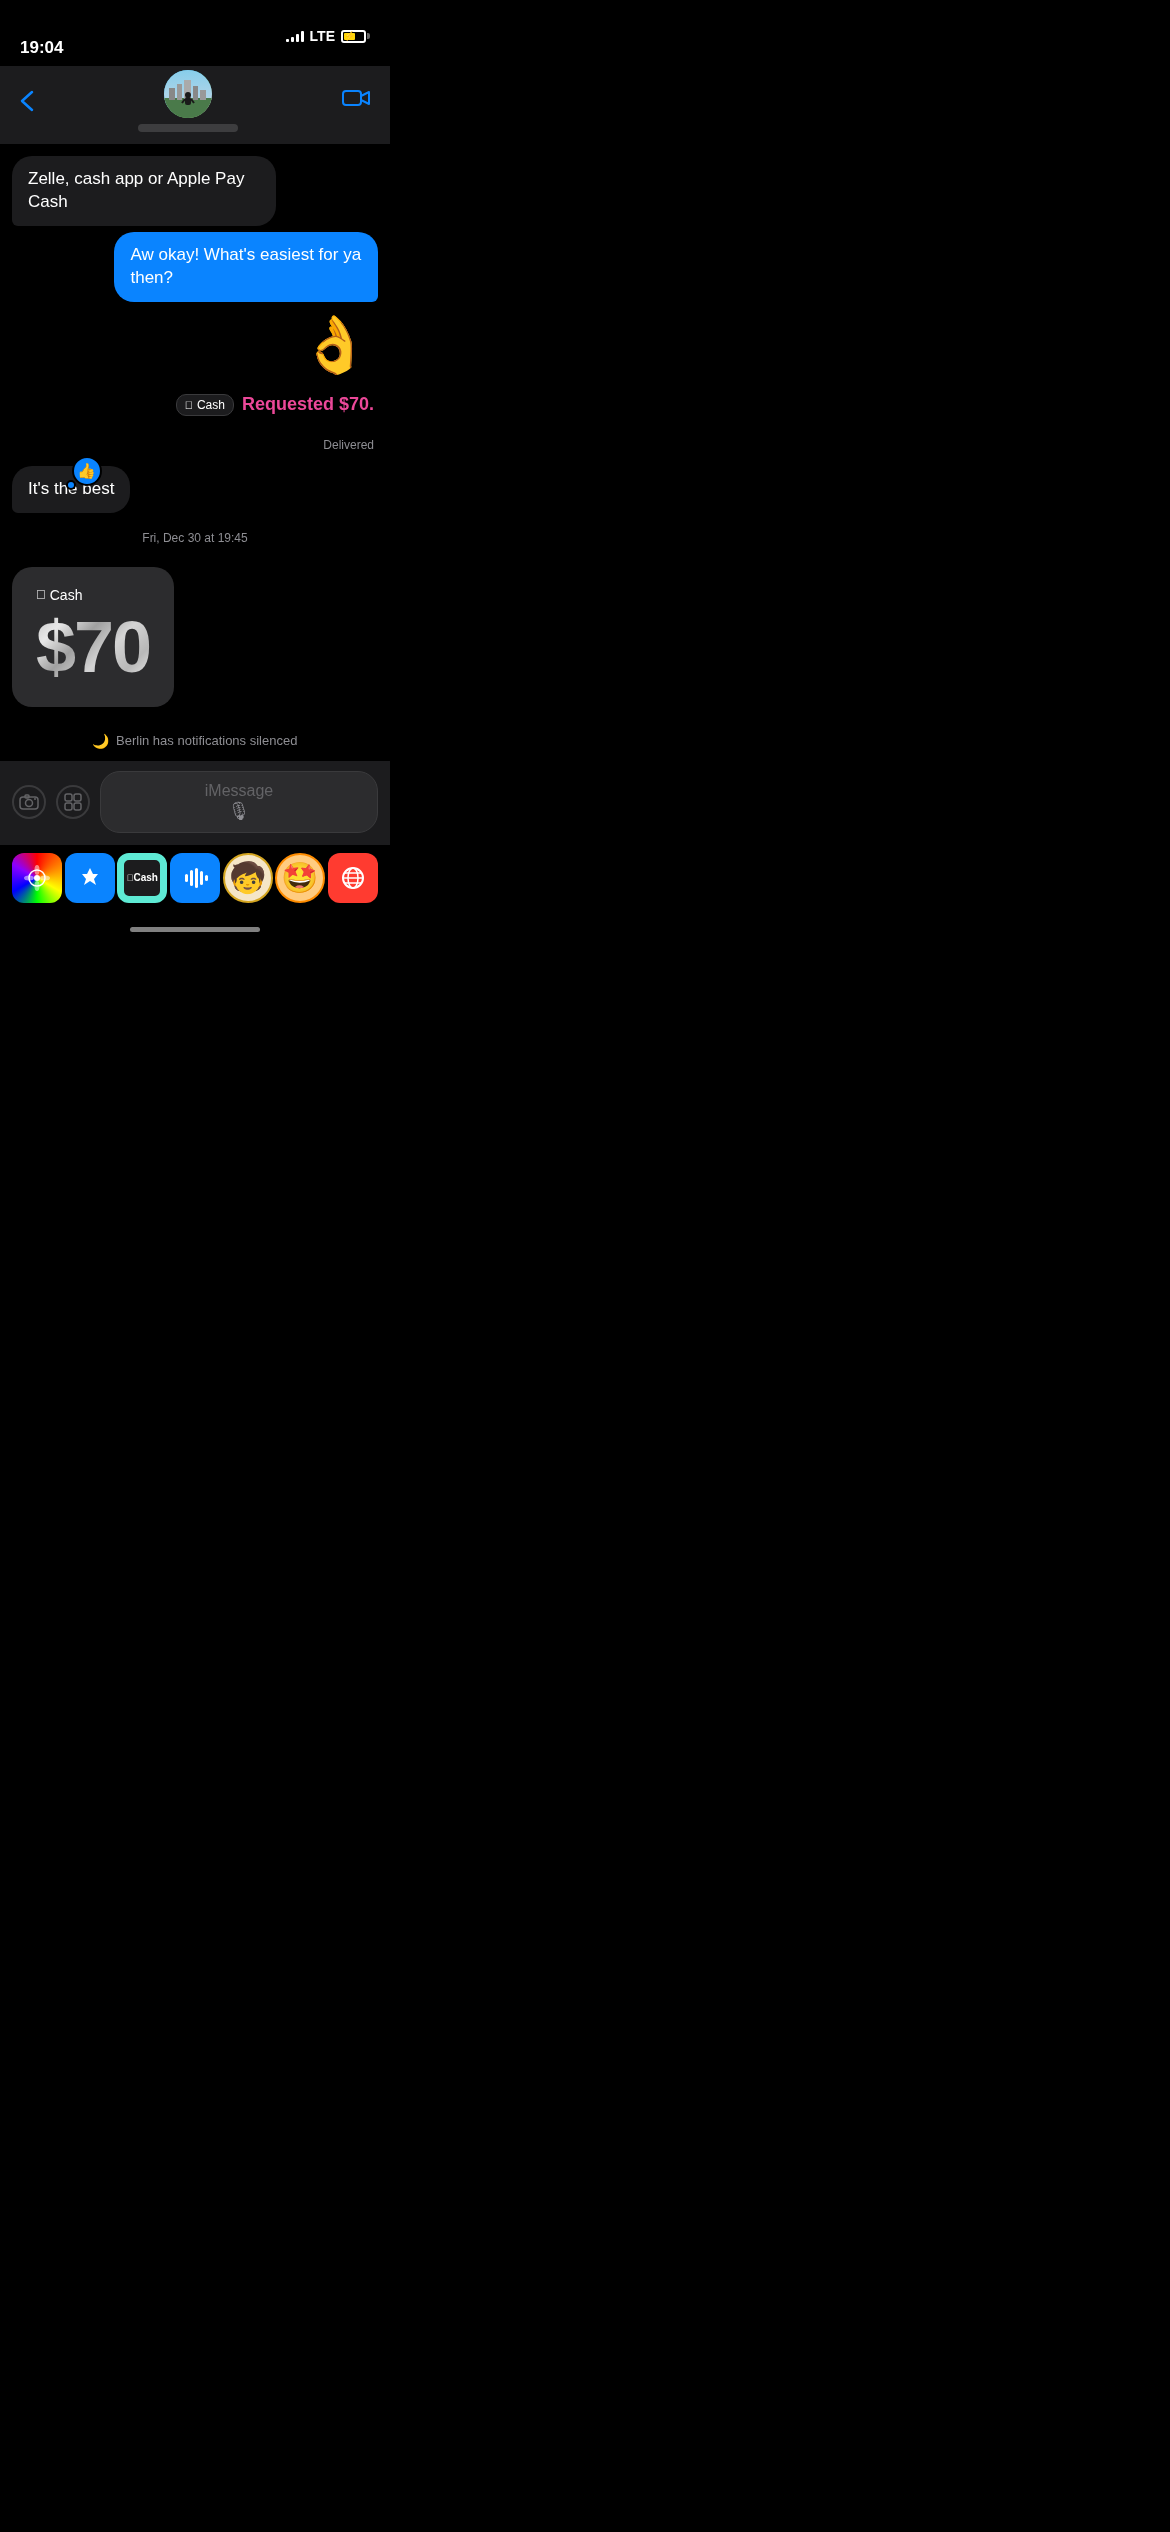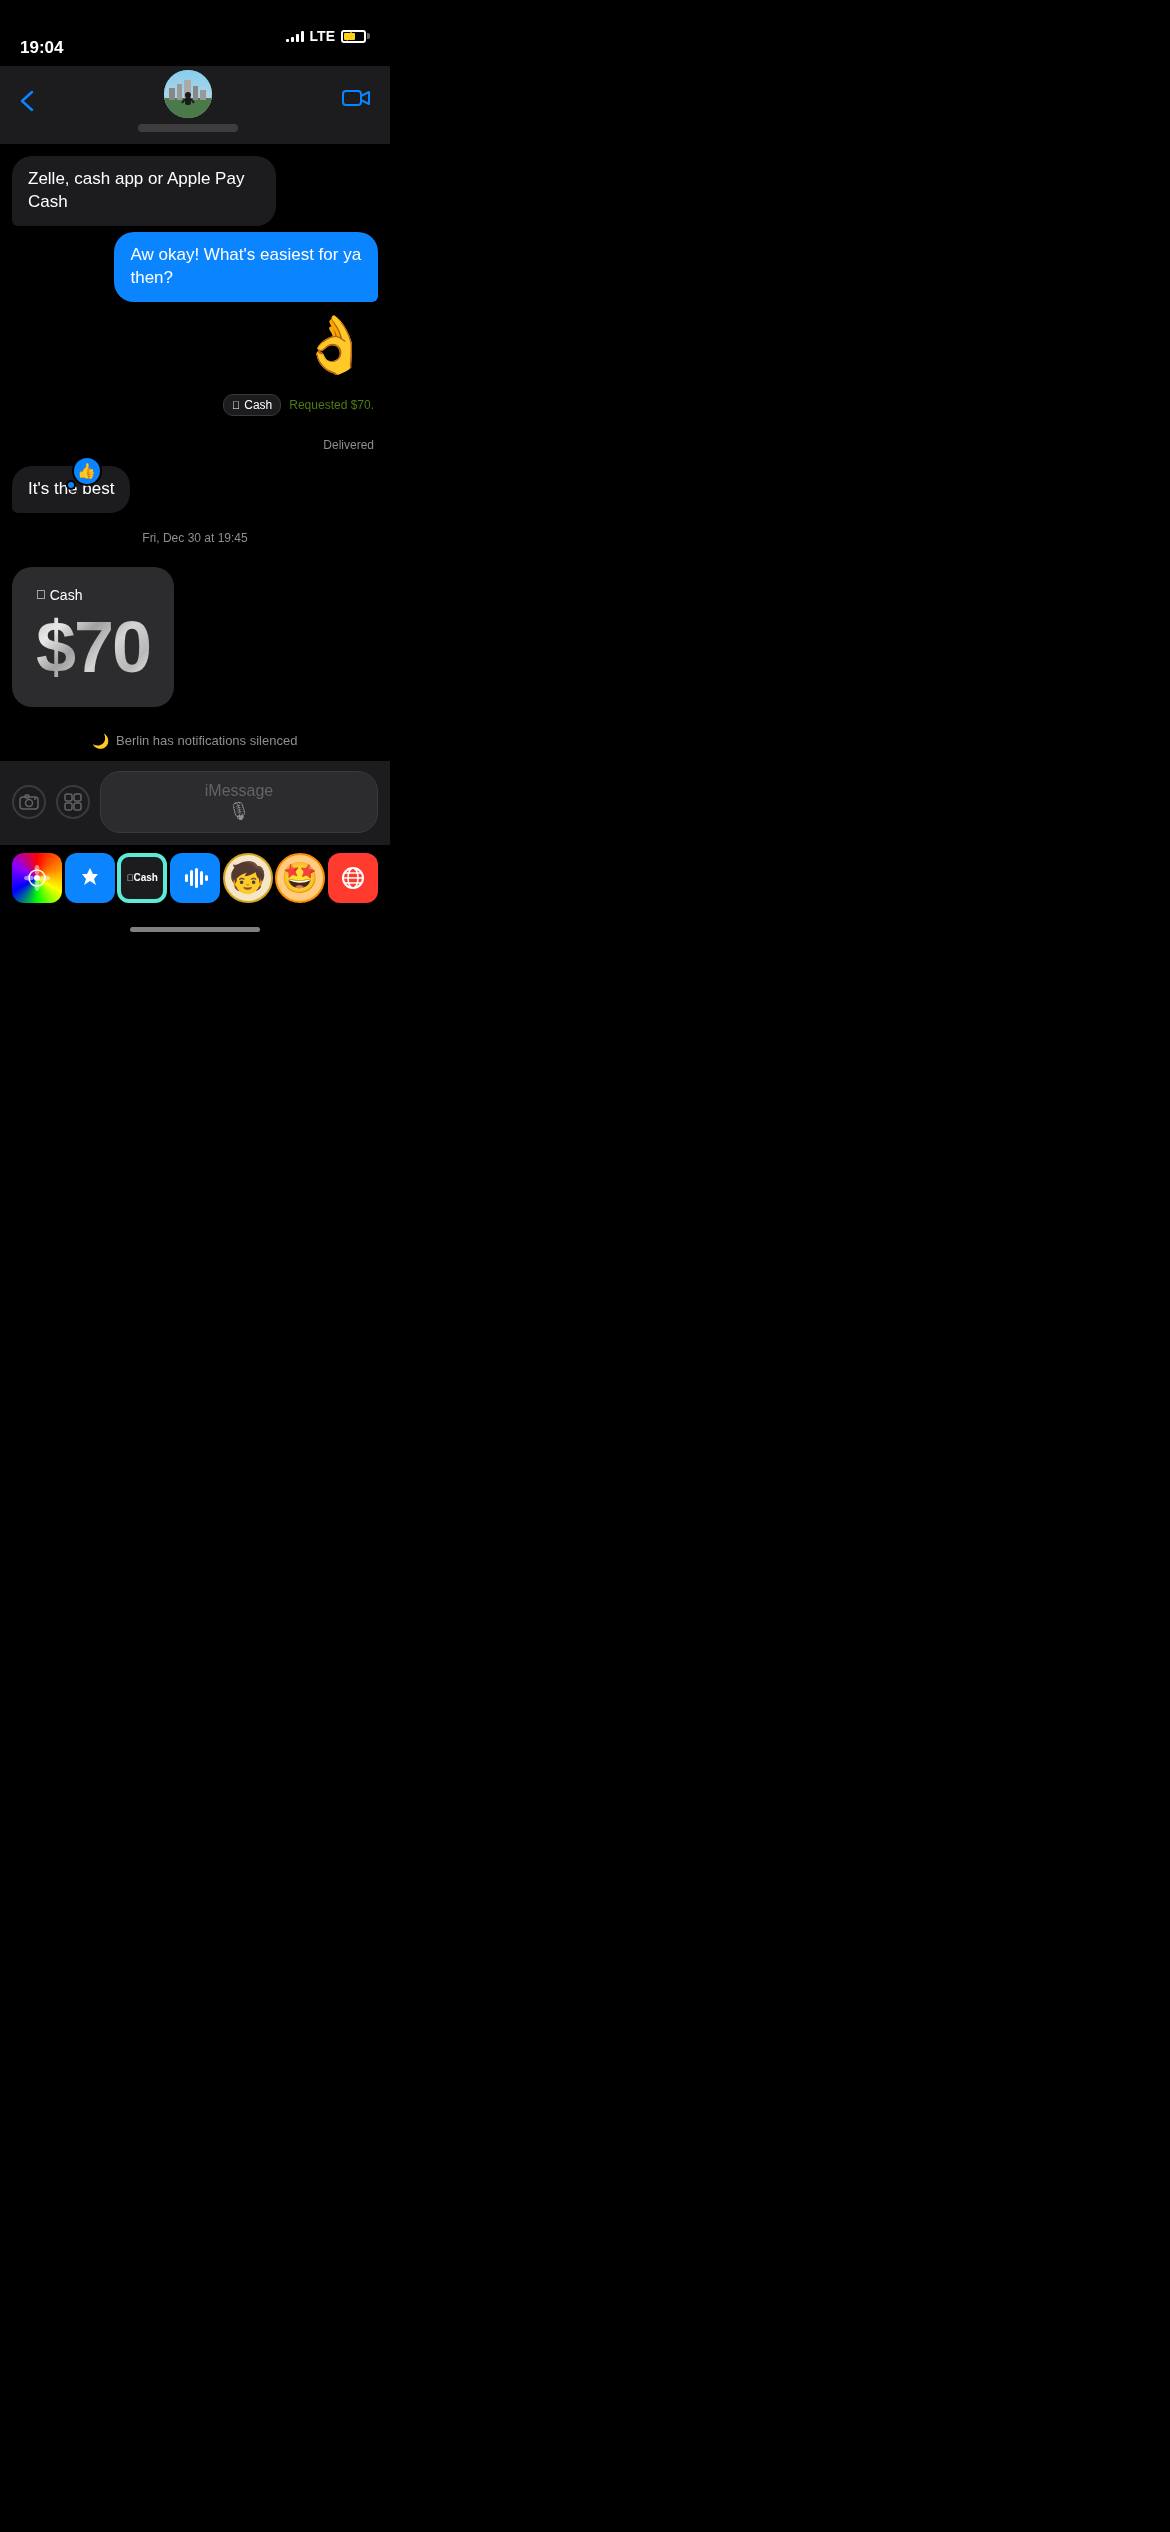--- a/index.html
+++ b/index.html
@@ -210,22 +210,23 @@
       border: 1px solid #3a3a3c;
       border-radius: 10px;
       padding: 3px 8px;
       font-size: 12px;
       color: #fff;
       display: flex;
       align-items: center;
       gap: 4px;
     }
     .apple-cash-request-text {
-      font-size: 12px;
-      color: #4d7c0f;
+      font-size: 18px;
+      color: #ec4899;
+      font-weight: bold;
     }
     .reaction-emoji {
       position: absolute;
       top: -10px;
       left: 60px;
       width: 30px;
       height: 30px;
       background: #0A84FF;
       border-radius: 50%;
       display: flex;
@@ -547,21 +548,21 @@
       <ellipse cx="23" cy="15" rx="5" ry="2.5" fill="rgba(255,255,255,0.5)"></ellipse>
     </svg>
   </div>
 
   <div class="dock-app dock-app-appstore">
     <svg width="28" height="28" viewBox="0 0 28 28" fill="none">
       <path d="M14 4L17 10H22L18 15L20 21L14 17L8 21L10 15L6 10H11L14 4Z" fill="white"></path>
     </svg>
   </div>
 
-  <div class="dock-app dock-app-cash" style="background:#1c1c1e; border: 4px solid #5eead4;">
+  <div class="dock-app dock-app-cash" style="background:#1c1c1e; border: 7px solid #5eead4;">
     <span style="font-size:10px; color:#fff; font-weight:600;">
       <span style="font-size:9px;"></span>Cash
     </span>
   </div>
 
   <div class="dock-app" style="background:#0A84FF; border-radius:12px;">
     <svg width="28" height="28" viewBox="0 0 28 28" fill="none">
       <rect x="4" y="10" width="3" height="8" rx="1.5" fill="white"></rect>
       <rect x="9" y="6" width="3" height="16" rx="1.5" fill="white"></rect>
       <rect x="14" y="4" width="3" height="20" rx="1.5" fill="white"></rect>

